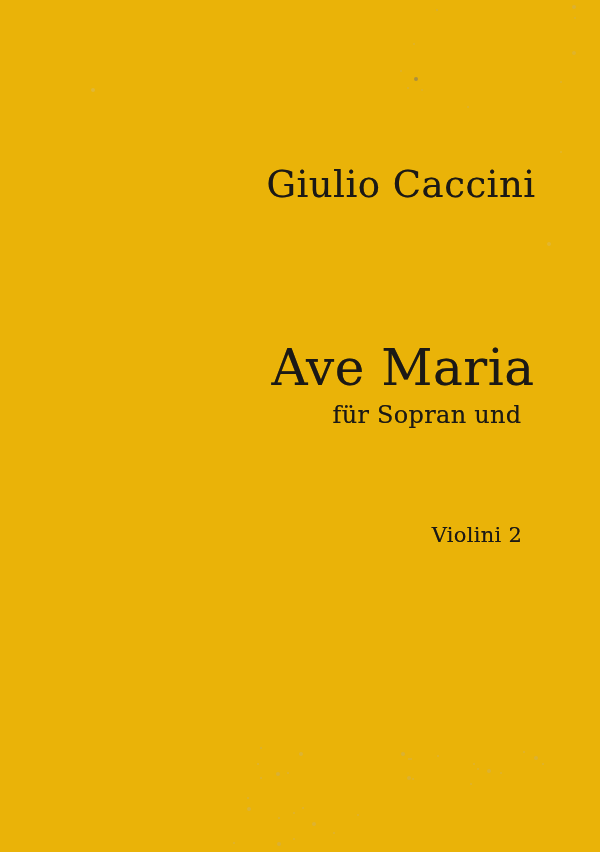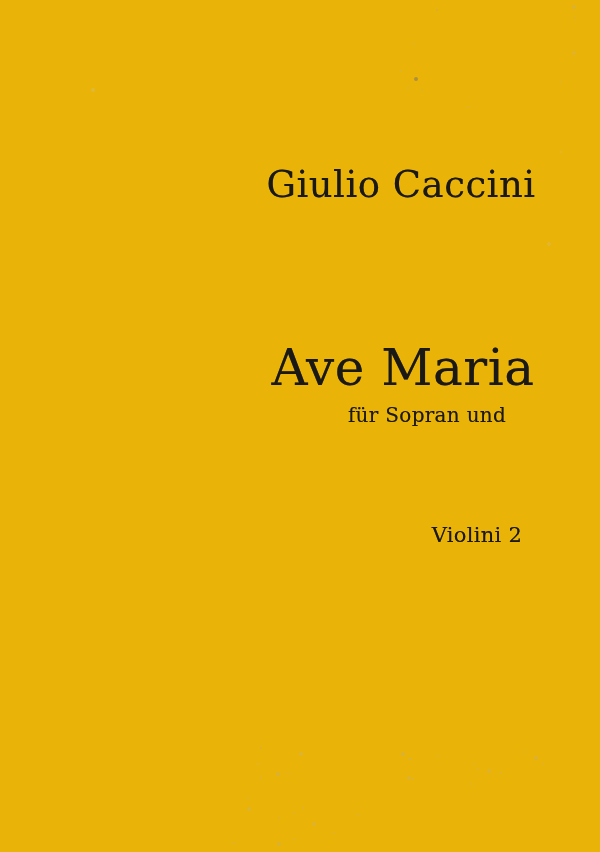--- a/index.html
+++ b/index.html
@@ -41,21 +41,21 @@
     line-height: 1.05;
     letter-spacing: 0.5px;
     margin-top: 24px;
   }
   .subtitle {
     position: absolute;
     left: 427px;
     top: 401px;
     transform: translateX(-50%);
     text-align: center;
-    font-size: 20px;
+    font-size: 24px;
     line-height: 29px;
     letter-spacing: 0.3px;
     color: #1b1916;
     text-shadow: 0 0 0.5px rgba(27,25,22,0.5);
     white-space: nowrap;
   }
   .part {
     left: 477px;
     top: 523px;
     font-size: 21px;

